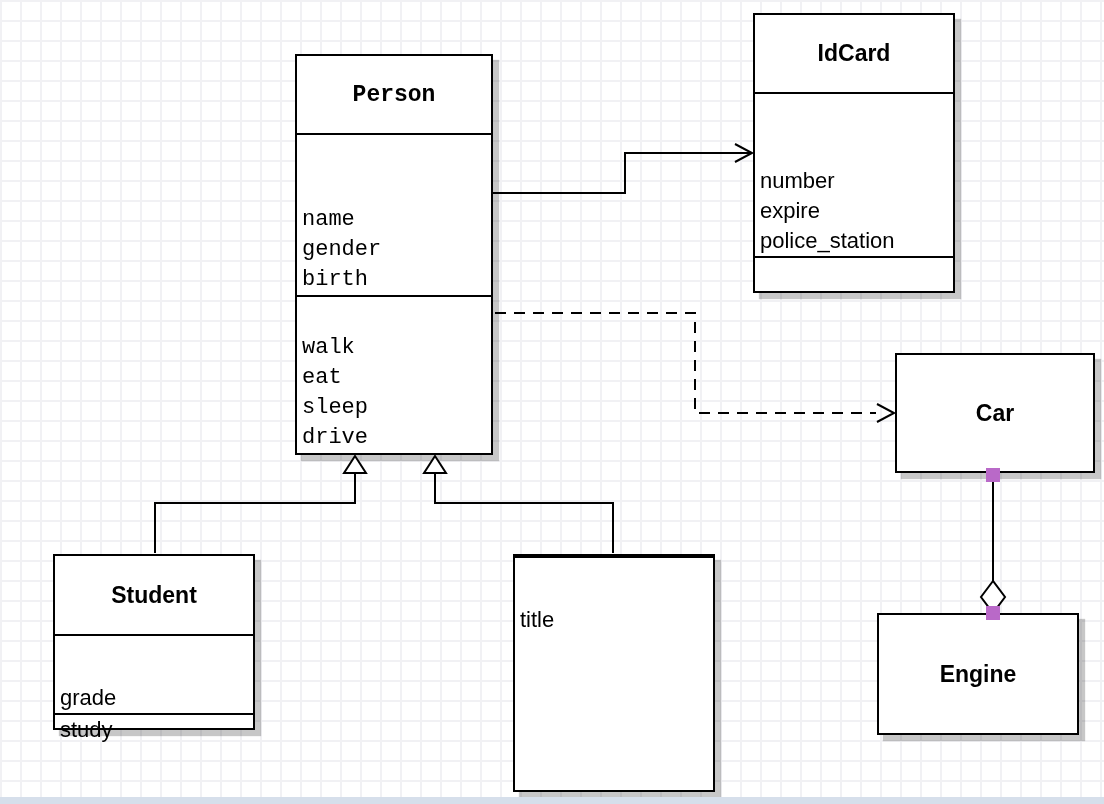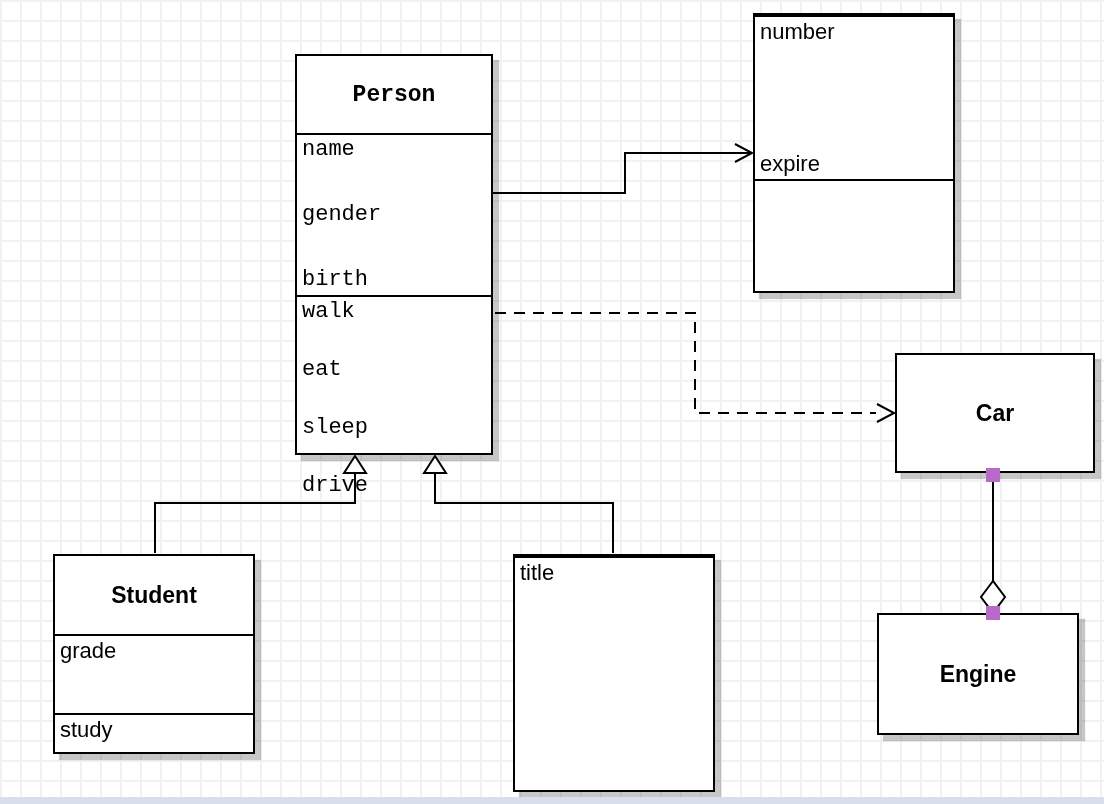--- a/index.html
+++ b/index.html
@@ -39,41 +39,40 @@
     font-weight: bold;
     font-size: 23px;
     color: #000;
     flex: 0 0 auto;
   }
   .uml-section {
     box-sizing: border-box;
     border-top: 2px solid #000;
     display: flex;
     flex-direction: column;
-    justify-content: space-between;
+    justify-content: flex-end;
     padding-left: 5px;
     font-size: 22px;
     line-height: 30px;
     color: #000;
     flex: 0 0 auto;
-    gap: 28px;
   }
   .uml-section.fill { flex: 1 1 auto; }
   .member { white-space: nowrap; }
 
   
   #box-person  { left: 295px; top: 54px;  width: 198px; height: 401px; font-family: Liberation Mono, monospace; }
   #box-person .uml-title   { height: 77px; }
   #box-person .sec-attrs   { height: 162px; }
   #box-idcard  { left: 753px; top: 13px;  width: 202px; height: 280px; }
   #box-idcard .uml-title   { height: 77px; }
   #box-idcard .sec-attrs   { height: 164px; }
   #box-car     { left: 895px; top: 353px; width: 200px; height: 120px; }
   #box-engine  { left: 877px; top: 613px; width: 202px; height: 122px; }
-  #box-student { left: 53px;  top: 554px; width: 202px; height: 200px; }
+  #box-student { left: 53px;  top: 554px; width: 202px; height: 176px; }
   #box-student .uml-title  { height: 78px; }
   #box-student .sec-attrs  { height: 79px; }
   #box-teacher { left: 513px; top: 554px; width: 202px; height: 238px; }
   #box-teacher .uml-title  { height: 78px; }
   #box-teacher .sec-attrs  { height: 79px; }
 
   .title-only { justify-content: center; }
   .title-only .uml-title { flex: 1 1 auto; height: auto; }
 
   #connector-layer {
@@ -107,23 +106,25 @@
     </div>
     <div class="uml-section fill">
       <div class="member">walk</div>
       <div class="member">eat</div>
       <div class="member">sleep</div>
       <div class="member">drive</div>
     </div>
   </div>
 
   <div class="uml-class" id="box-idcard">
+    <div class="uml-title">IdCard</div>
     <div class="uml-section sec-attrs">
       <div class="member">number</div>
       <div class="member">expire</div>
+      <div class="member">police_station</div>
     </div>
     <div class="uml-section fill"></div>
   </div>
 
   <div class="uml-class title-only" id="box-car">
     <div class="uml-title">Car</div>
   </div>
 
   <div class="uml-class title-only" id="box-engine">
     <div class="uml-title">Engine</div>

